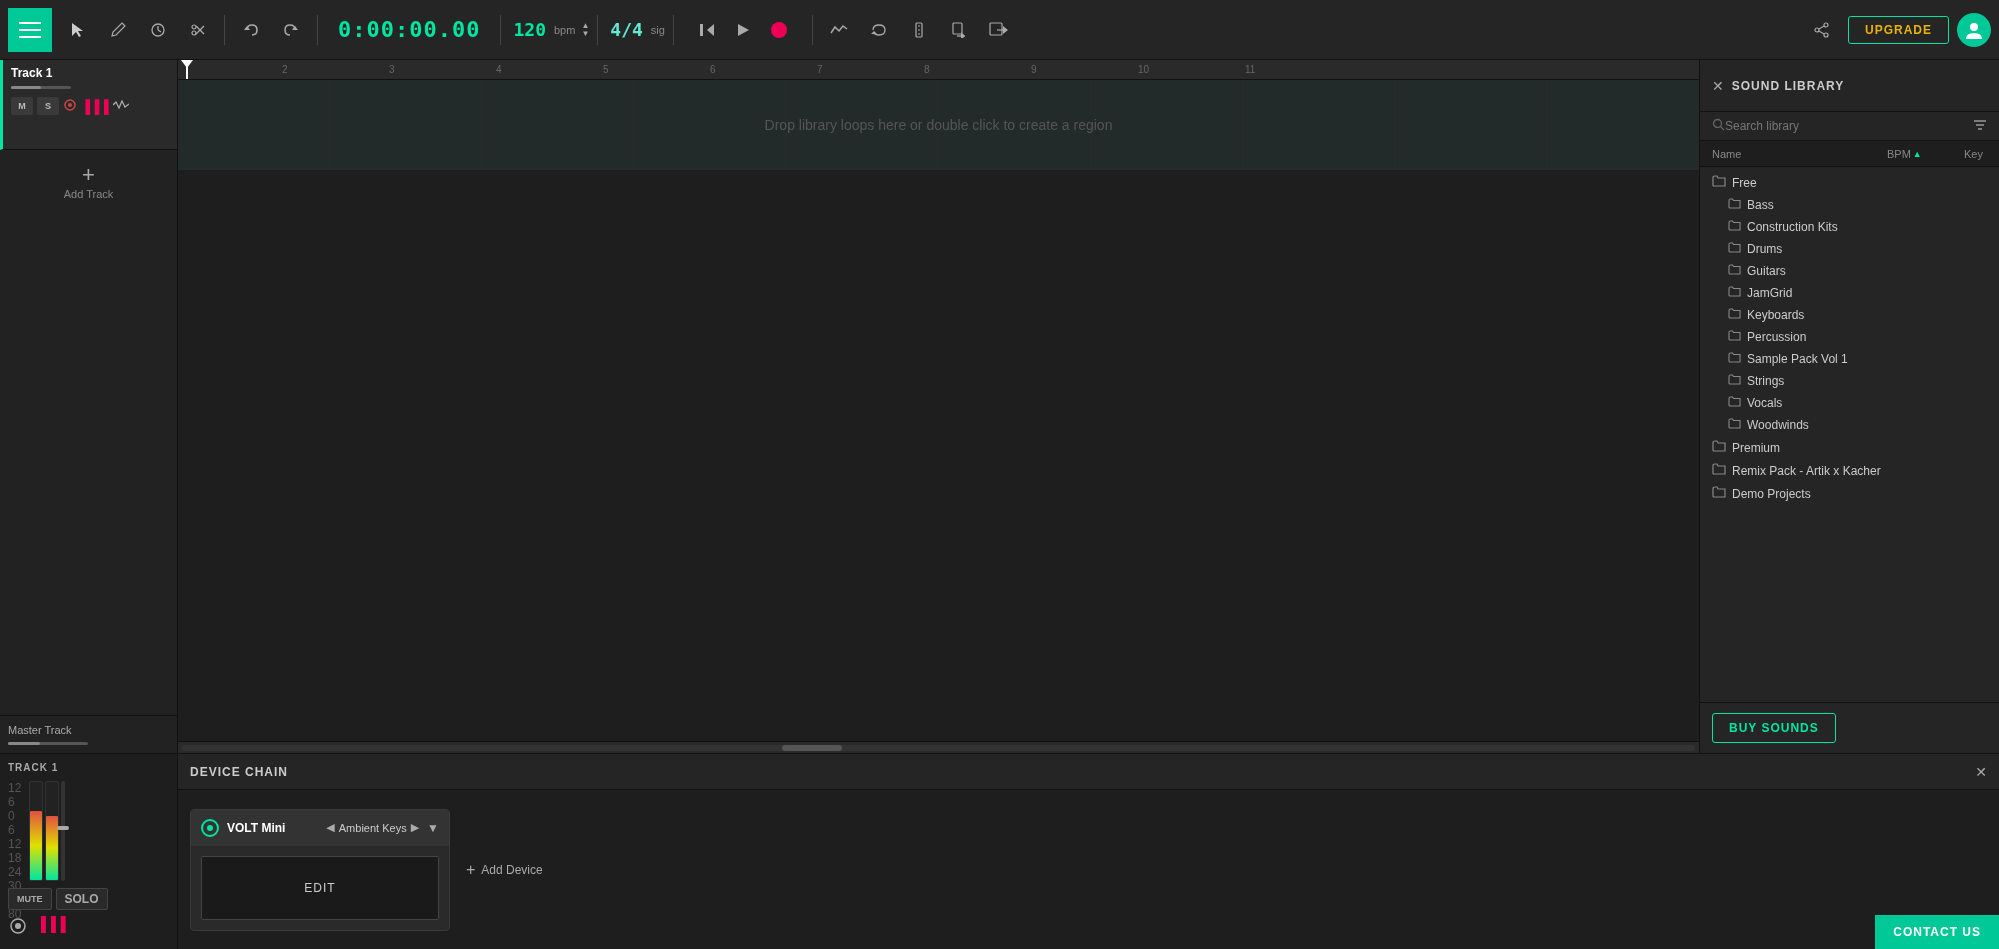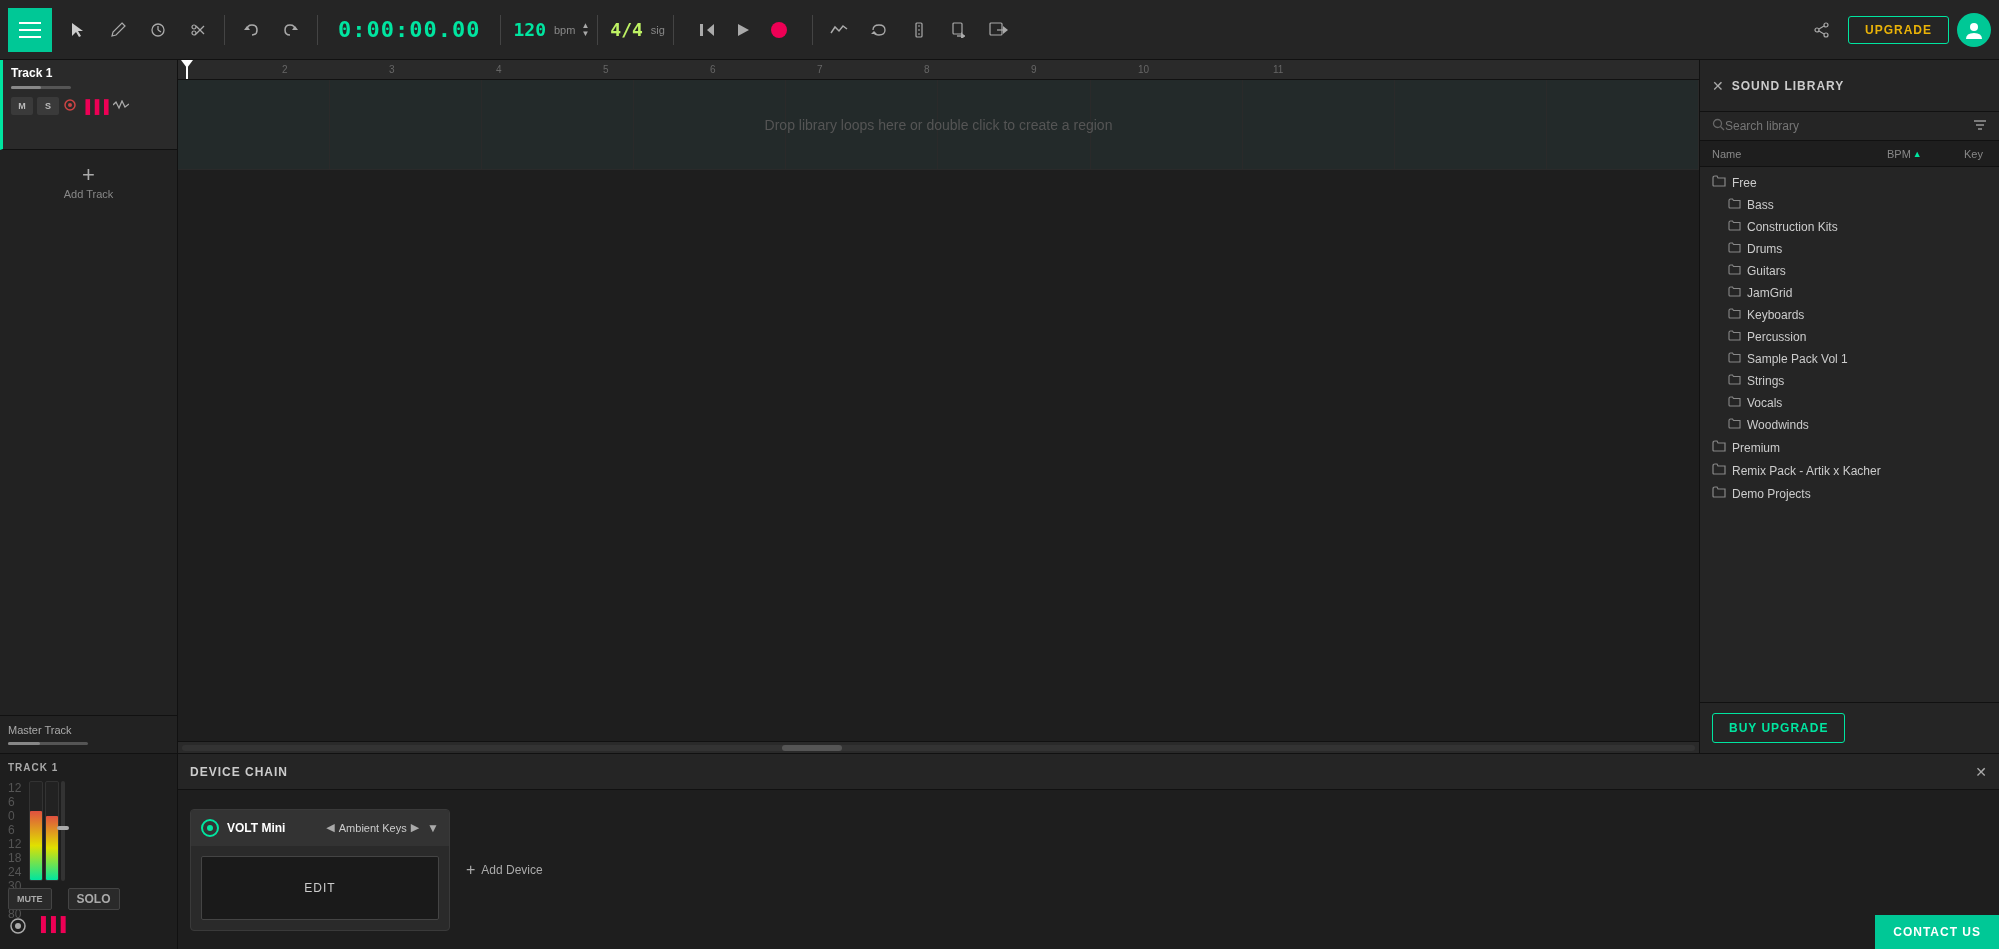--- a/index.html
+++ b/index.html
@@ -92,21 +92,21 @@
     .bpm-arrows button {
       background: none;
       border: none;
       color: #aaa;
       font-size: 8px;
       cursor: pointer;
       line-height: 1;
       padding: 0;
     }
     .sig-display {
-      color: #bef264;
+      color: #5eead4;
       font-size: 18px;
       font-weight: bold;
       margin: 0 4px;
       font-family: monospace;
     }
     .sig-label {
       color: #888;
       font-size: 11px;
     }
     .transport-controls {
@@ -587,21 +587,21 @@
       display: flex;
       flex-direction: column;
       justify-content: space-between;
       height: 100px;
       color: #555;
       font-size: 12px;
       text-align: left;
     }
     .bottom-buttons {
       display: flex;
-      gap: 16px;
+      gap: 4px;
       margin-top: 6px;
     }
     .mute-btn {
       background: #2a2a2a;
       border: 1px solid #444;
       color: #aaa;
       font-size: 9px;
       font-weight: bold;
       padding: 3px 8px;
       cursor: pointer;
@@ -976,21 +976,21 @@
           </div>
         <div class="ruler-mark" style="left:742px">
             <span>8</span>
           </div>
         <div class="ruler-mark" style="left:849px">
             <span>9</span>
           </div>
         <div class="ruler-mark" style="left:956px">
             <span>10</span>
           </div>
-        <div class="ruler-mark" style="left:1091px">
+        <div class="ruler-mark" style="left:1063px">
             <span>11</span>
           </div>
       </div>
     </div>
 
     <div class="track-lanes">
       <div class="track-lane track-lane-active">
         <div class="lane-grid">
           <div class="lane-cell"></div>
           <div class="lane-cell"></div>
@@ -1168,21 +1168,21 @@
         <span class="folder-icon">
           <svg width="14" height="12" viewBox="0 0 14 12">
               <path d="M1 3 Q1 1 3 1 L5 1 L6 3 L13 3 Q13 3 13 4 L13 11 Q13 11 12 11 L2 11 Q1 11 1 10 Z" fill="none" stroke="#888" stroke-width="1.2"></path>
             </svg>
         </span>
         <span class="folder-label">Demo Projects</span>
       </div>
     </div>
 
     <div class="library-footer">
-      <button class="buy-sounds-btn">BUY UPGRADE</button>
+      <button class="buy-sounds-btn">BUY SOUNDS</button>
     </div>
   </div>
 
 </div>
 
 <div class="bottom-panel">
 
   <div class="bottom-track-info">
     <div class="bottom-track-label">TRACK 1</div>
     <div class="bottom-fader-area">

